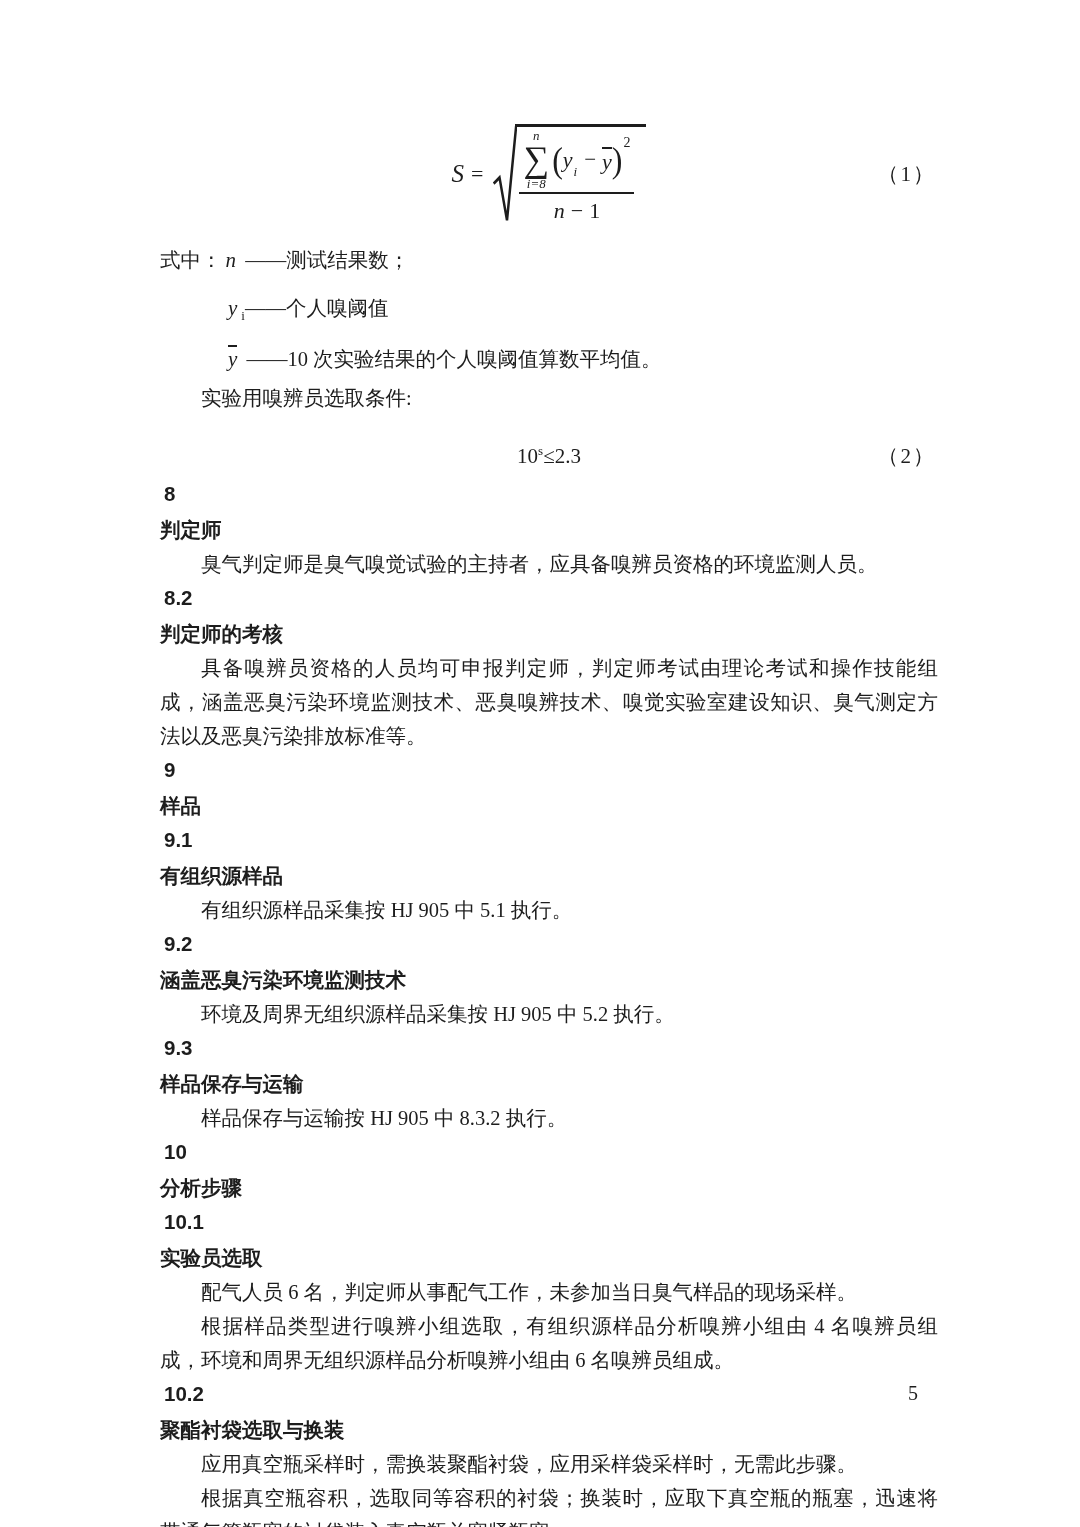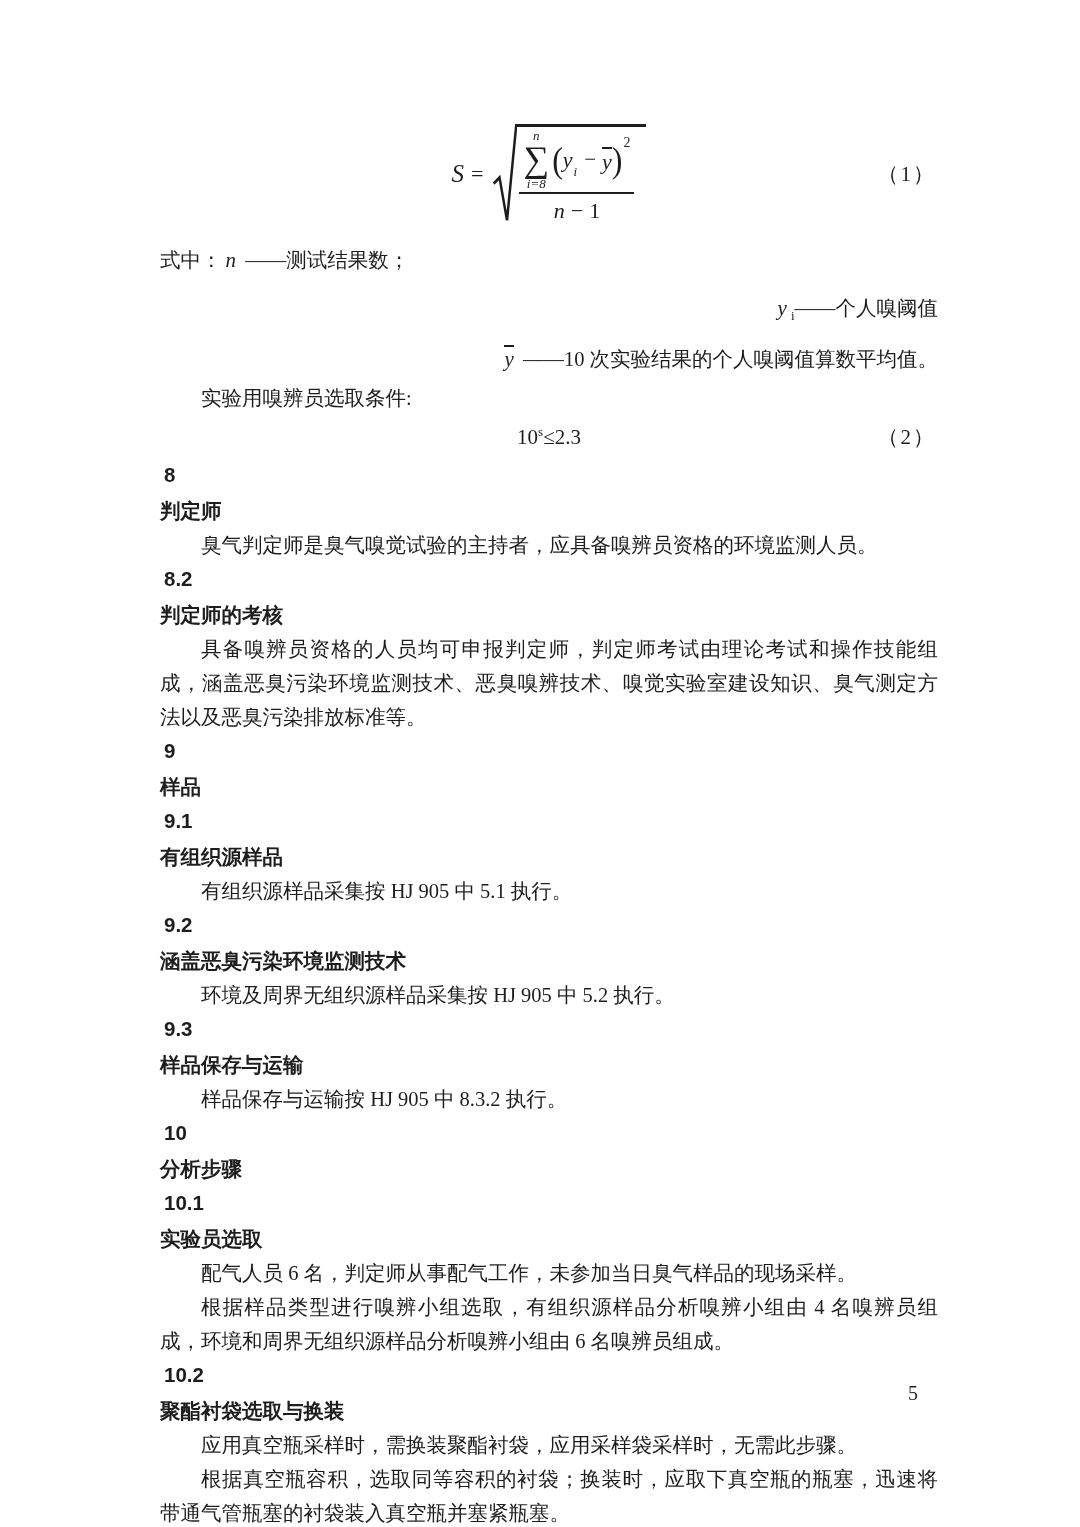--- a/index.html
+++ b/index.html
@@ -31,26 +31,26 @@
   .expr sub { align-self:flex-end; font-size:13px; margin:0 1px -2px 1px; }
   .expr .minus { margin:0 6px; }
   .barred { display:inline-block; border-top:2px solid #1d1d1d; padding-top:2px; line-height:1; }
   .expr sup { align-self:flex-start; font-size:14px; margin-top:-6px; margin-left:1px; }
   .den { align-self:stretch; border-top:2.5px solid #1d1d1d; padding-top:4px; display:flex; justify-content:center; gap:6px; font-size:22px; }
 
   
   .def-line { font-size:20.5px; line-height:48px; }
   .def-line .sym { font-size:21px; margin:0 4px; }
   .def-line .sub { font-size:13px; }
-  .def-indent { padding-left:64px;text-align:right; }
+  .def-indent { padding-left:64px; }
   .def3 { line-height:38px; }
 
   
   .cond { font-size:20.5px; line-height:36px; margin:2px 0 0 0; text-indent:2em; }
-  .eq2-row { height:42px; }
+  .eq2-row { height:42px;margin-top:19px; }
   .eq2 { font-size:21px; }
   .eq2 sup { font-size:13px; }
 
   
   .h { font-family:"Liberation Sans", sans-serif; font-weight:bold; font-size:20.5px; line-height:34px; }
   .h .num { margin-right:17px; }
   .p { margin:0; font-size:20.5px; line-height:34px; text-align:justify; text-indent:2em; }
 
   .page-number { position:absolute; right:162px; top:1382px; font-size:20px; }
 </style>

